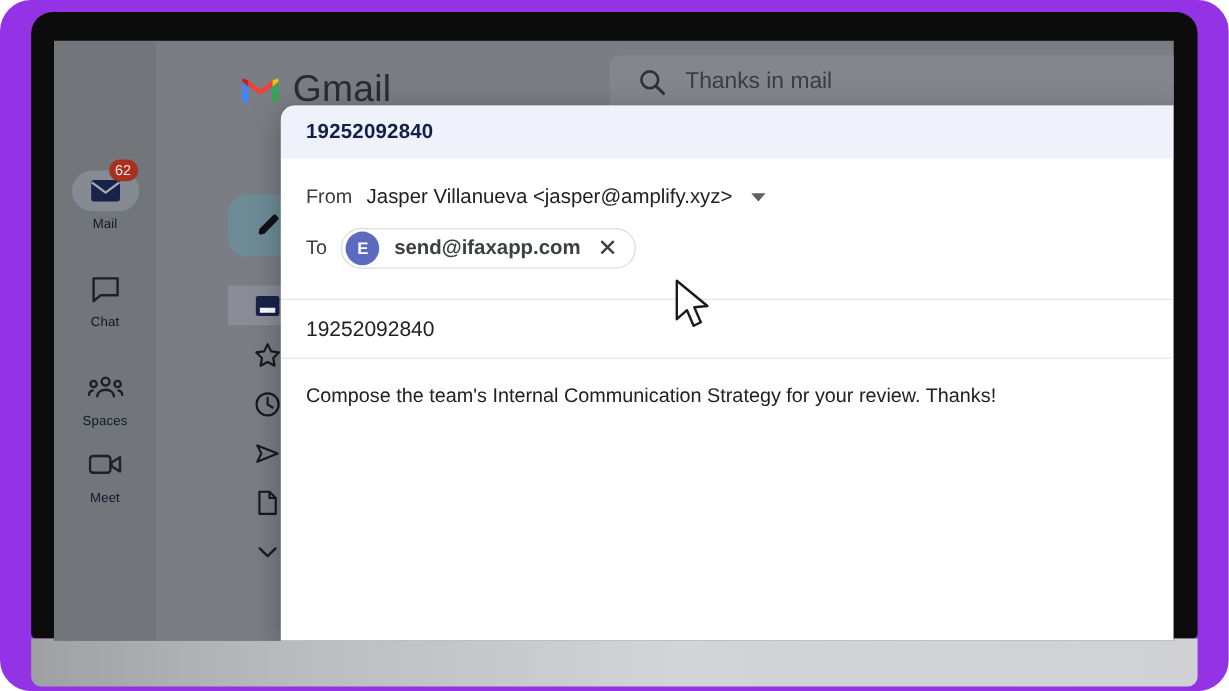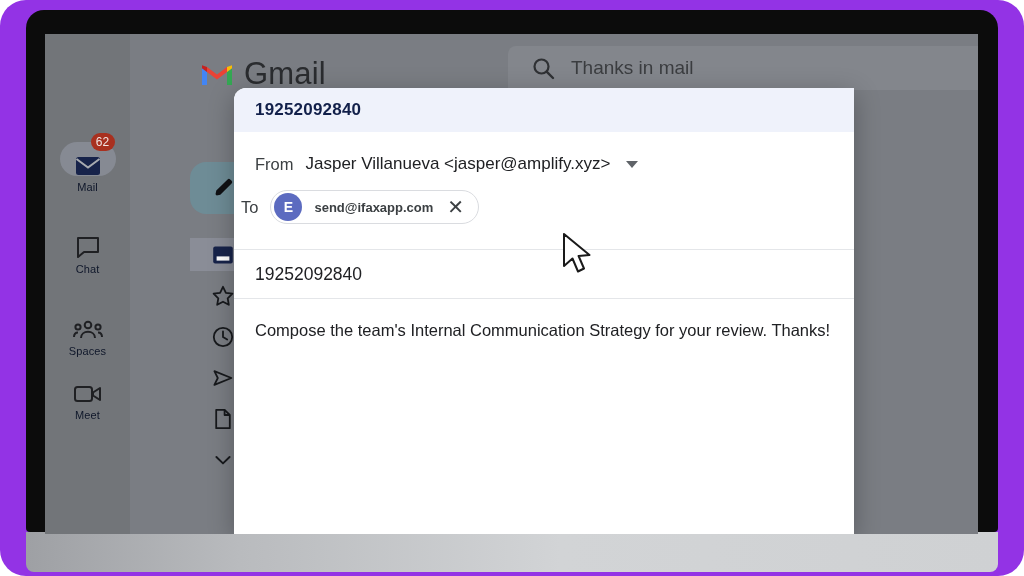--- a/index.html
+++ b/index.html
@@ -54,21 +54,21 @@
   .rail-item {
     position: absolute; left: 0; width: 85px;
     text-align: center;
     color: #1f1f21;
   }
   .rail-pill {
     position: relative;
     width: 56px; height: 34px;
     margin: 0 auto 5px auto;
     border-radius: 17px;
-    display: flex; align-items: flex-end; justify-content: center;
+    display: flex; align-items: center; justify-content: center;
   }
   .rail-pill.active { background: #868a93; }
   .rail-label { font-size: 11px; color:#0f172a; letter-spacing:.1px; }
   .badge {
     position: absolute; left: 31px; top: -9px;
     min-width: 24px; height: 18px; padding: 0 4px;
     background: #a8301f;
     color: #f1e5e3;
     border-radius: 9px;
     font-size: 12px; line-height: 18px; font-weight: 500;
@@ -99,52 +99,52 @@
   .folder {
     position:absolute; left:60px; width:175px; height:33px;
     display:flex; align-items:center; gap:18px; padding-left:22px;
     font-size:16px; color:#17191c;
   }
   .folder.sel { background:#8a8d97; border-radius:0 17px 17px 0; font-weight:700; }
   .folder.bold { font-weight:700; }
 
   
   .compose {
-    position:absolute; left:189px; top:54px; width:620px; height:446px;
+    position:absolute; left:189px; top:54px; width:744px; height:446px;
     background:#ffffff;
     border-radius: 12px 0 0 0;
     box-shadow: 0 6px 26px rgba(0,0,0,.28);
     overflow:hidden;
   }
   .cmp-head {
     height:44px; background:#eff2fb;
     display:flex; align-items:center; padding-left:21px;
   }
   .cmp-title { font-size:17px; color:#12204a; font-weight:600; letter-spacing:.2px; }
 
   .row-from {
     height:42px; display:flex; align-items:center; padding-left:21px; gap:12px;
     margin-top: 11px;
   }
   .lbl { font-size:16.5px; color:#3c4043; }
   .from-val { font-size:17px; color:#202124; }
   .caret { width:0;height:0;border-left:6px solid transparent;border-right:6px solid transparent;border-top:7px solid #5f6368; margin-left:4px;}
 
-  .row-to { height:44px; display:flex; align-items:center; padding-left:7px; gap:12px; }
+  .row-to { height:44px; display:flex; align-items:center; padding-left:21px; gap:12px; }
   .chip {
     display:flex; align-items:center; gap:12px;
     height:34px; padding:0 12px 0 3px;
     background:#fff; border:1px solid #dadce0; border-radius:17px;
   }
   .avatar {
     width:28px;height:28px;border-radius:50%;
     background:#5c6bc0; color:#fff; font-size:14px; font-weight:600;
     display:flex;align-items:center;justify-content:center;
   }
-  .chip-mail { font-size:13px; color:#3c4043; font-weight:700; }
+  .chip-mail { font-size:17px; color:#3c4043; font-weight:700; }
   .chip-x { font-size:20px; color:#3c4043; line-height:1; padding:0 2px; }
   .div-full { height:1px; background:#e4e6e9; width:100%; }
 
   .row-subject { height:48px; display:flex; align-items:center; padding-left:21px; }
   .subject-val { font-size:17.5px; color:#202124; }
 
   .row-body { padding:22px 21px 0 21px; }
   .body-text { font-size:16.5px; color:#202124; }
 
   

